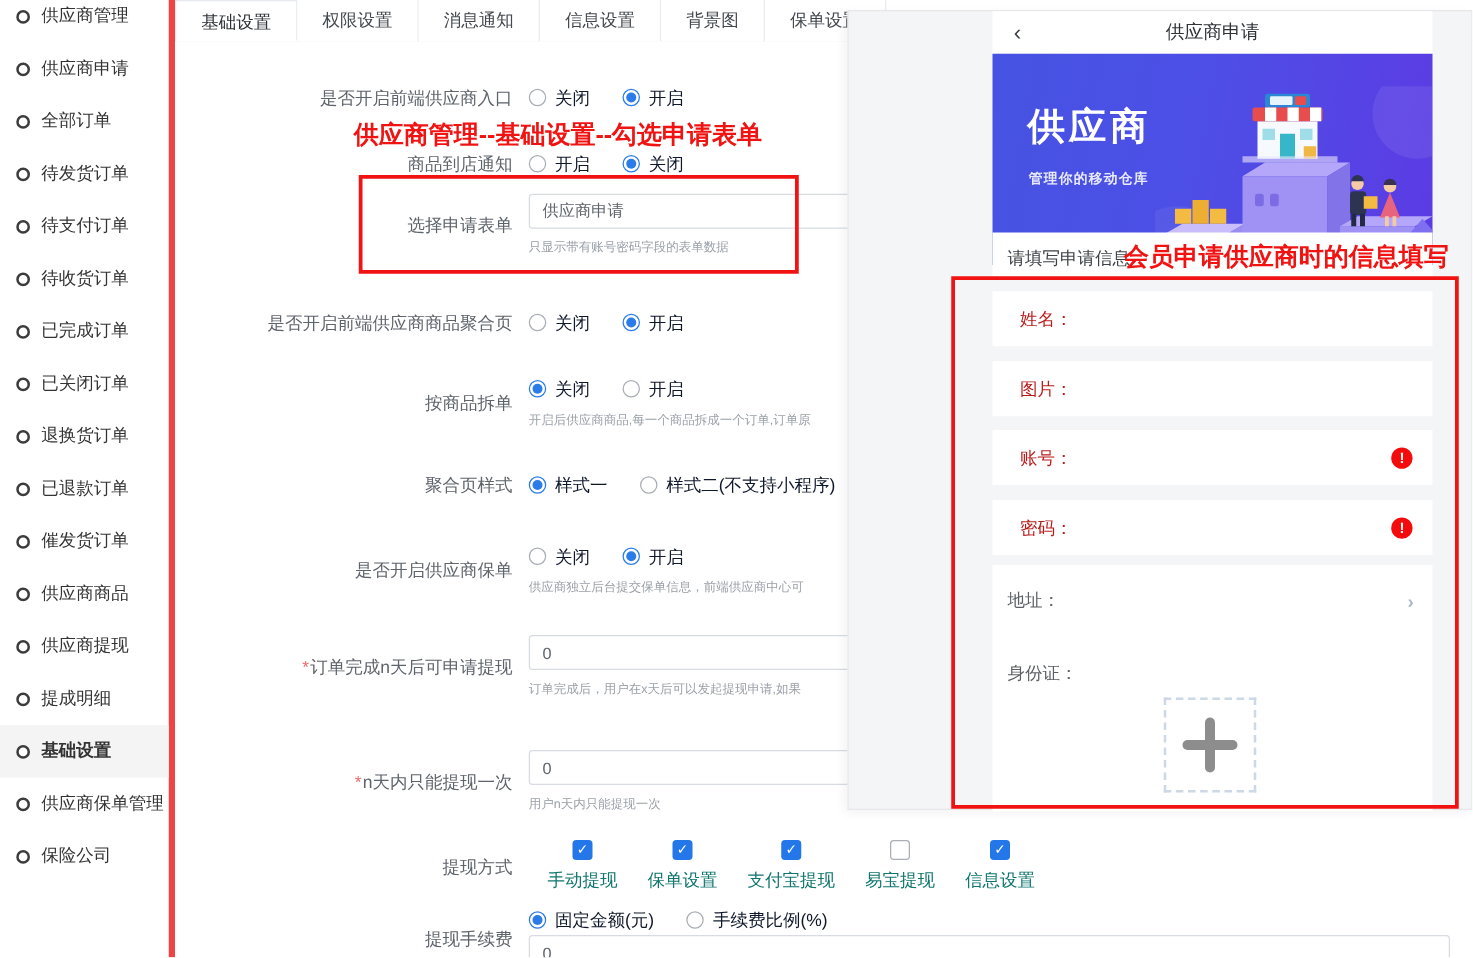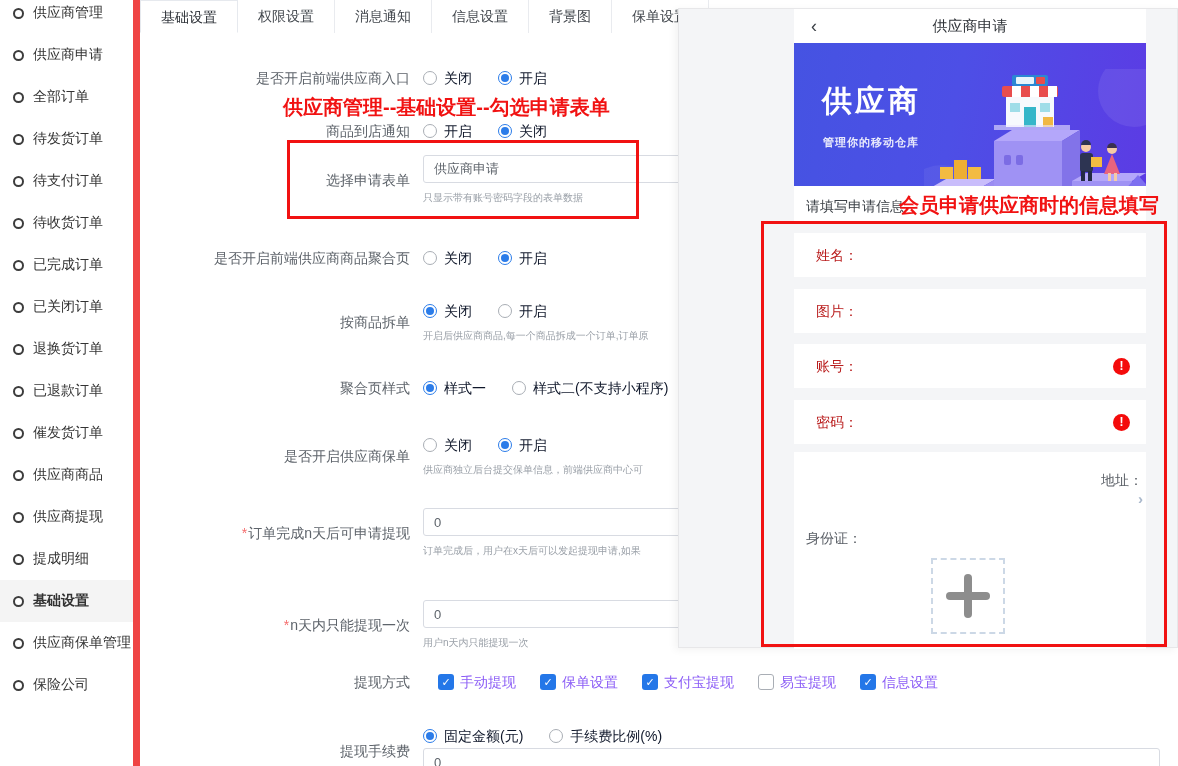--- a/index.html
+++ b/index.html
@@ -1,21 +1,21 @@
 <!DOCTYPE html>
 <html><head>
 <meta charset="utf-8">
 <style>
   * { margin:0; padding:0; box-sizing:border-box; }
   html,body { background:#fff; }
   body { font-family:"Liberation Sans","DejaVu Sans",sans-serif; }
   .page { position:relative; width:1178px; height:766px; overflow:hidden; background:#fff; }
 
   
-  .sidebar { position:absolute; left:0; top:0; width:140px; height:766px; border-right:7px solid #ef4444; background:#fff; }
+  .sidebar { position:absolute; left:0; top:0; width:140px; height:766px; border-right:5px solid #ef4444; background:#fff; }
   .side-list { margin-top:-8px; }
   .side-item { height:42px; display:flex; align-items:center; padding-left:13px; gap:9px; color:#333; font-size:14px; cursor:pointer; white-space:nowrap; }
   .side-item .circle-icon { width:11px; height:11px; border:2px solid #3c3c3c; border-radius:50%; flex:none; background:#fff; }
   .side-item.active { background:#f4f4f4; font-weight:bold; }
 
   
   .main { position:absolute; left:140px; top:0; width:1038px; height:766px; }
   .tabbar { display:flex; height:33px; border-bottom:1px solid #e6e9ee; }
   .tab { height:33px; line-height:32px; padding:0 20px; font-size:14px; color:#43484e; border-right:1px solid #e9ebef; cursor:pointer; background:#fff; }
   .tab.active { border:1px solid #e6e9ee; border-bottom:1px solid #fff; color:#2e3238; }
@@ -27,21 +27,21 @@
   .fbody { margin-left:13px; }
   .opts { display:flex; align-items:center; gap:26px; line-height:20px; height:20px; }
   .opt { display:flex; align-items:center; gap:7px; font-size:14px; color:#0f172a; cursor:pointer; white-space:nowrap; }
   .radio { width:14px; height:14px; border-radius:50%; border:1px solid #a9aeb5; background:#fff; position:relative; flex:none; }
   .radio.on { border-color:#2b7ce9; }
   .radio.on::after { content:""; position:absolute; left:2px; top:2px; width:8px; height:8px; border-radius:50%; background:#2b7ce9; }
   .helper { font-size:10px; color:#9aa0a8; margin-top:8px; white-space:nowrap; }
   .tinput { width:420px; height:28px; border:1px solid #d8dbe2; border-radius:3px; padding:0 10px; font-size:13px; color:#5e646b; background:#fff; outline:none; }
   .tinput.wide { width:737px; }
   .cb-group { display:flex; align-items:center; gap:24px; margin-left:15px; line-height:20px; }
-  .cb-item { display:flex; align-items:center; gap:6px; font-size:14px; color:#8b5cf6; cursor:pointer; white-space:nowrap; }
+  .cb-item { display:flex; align-items:center; gap:6px; font-size:14px; color:#0f766e; cursor:pointer; white-space:nowrap;flex-direction:column; }
   .cb { width:16px; height:16px; border-radius:3px; flex:none; position:relative; }
   .cb.on { background:#2477e8; }
   .cb.on::after { content:"✓"; position:absolute; left:0; top:0; width:16px; text-align:center; line-height:16px; color:#fff; font-size:11px; font-weight:bold; }
   .cb.off { background:#fff; border:1px solid #a9aeb5; }
 
   .annot-main { position:absolute; left:143px; top:94px; font-size:20px; font-weight:bold; color:#f11212; white-space:nowrap; z-index:5; }
   .redbox1 { position:absolute; left:147px; top:140px; width:352px; height:79px; border:3px solid #f11212; z-index:5; pointer-events:none; }
 
   
   .panel { position:absolute; left:678px; top:8px; width:500px; height:640px; background:#f4f5f7; border:1px solid #e7e7e9; box-shadow:-3px 2px 8px rgba(0,0,0,.05); z-index:10; }
@@ -51,21 +51,21 @@
   .phone-title { position:absolute; left:0; top:0; width:352px; text-align:center; line-height:34px; font-size:15px; color:#2f3338; font-weight:500; }
   .banner { position:absolute; left:0; top:34px; width:352px; height:169px; background:linear-gradient(100deg,#4553e2 0%,#4d4fe6 45%,#5c3be4 100%); overflow:hidden; }
   .banner svg { position:absolute; right:0; bottom:0; }
   .banner-title { position:absolute; left:28px; top:38px; font-size:30px; font-weight:bold; color:#fff; letter-spacing:3px; }
   .banner-sub { position:absolute; left:29px; top:92px; font-size:11px; color:rgba(255,255,255,.88); letter-spacing:1px;font-weight:bold; }
   .fill-row { position:absolute; left:0; top:177px; width:352px; height:36px; background:#fff; font-size:14px; color:#3d4248; line-height:40px; padding-left:12px; }
   .pcard { position:absolute; left:115px; width:352px; background:#fff; }
   .pcard .plabel { font-size:14px; color:#b91c1c; padding-left:22px; line-height:44px; }
   .badge { position:absolute; right:16px; top:14px; width:17px; height:17px; border-radius:50%; background:#f40b0b; color:#fff; font-size:12px; font-weight:bold; text-align:center; line-height:17px; }
   .bigcard { top:443px; height:197px; }
-  .addr-row { position:absolute; left:12px; top:20px; right:3px; display:flex; justify-content:space-between; align-items:flex-end;flex-direction:column; }
+  .addr-row { position:absolute; left:12px; top:20px; right:15px; display:flex; justify-content:space-between; align-items:flex-end; }
   .addr-label,.idcard-label { font-size:14px; color:#5a5f66; }
   .chevron-right { color:#a9b8cc; font-size:15px; font-weight:bold; }
   .idcard-label { position:absolute; left:12px; top:78px; }
   .upload-box { position:absolute; left:137px; top:106px; width:74px; height:76px; border:2px dashed #ccd8e6; background:#fff; cursor:pointer; }
   .plus-icon { position:absolute; left:50%; top:50%; transform:translate(-50%,-50%); width:44px; height:44px; }
   .plus-icon::before { content:""; position:absolute; left:0; top:18px; width:44px; height:8px; border-radius:4px; background:#8d8d8d; }
   .plus-icon::after { content:""; position:absolute; left:18px; top:0; width:8px; height:44px; border-radius:4px; background:#8d8d8d; }
   .annot-preview { position:absolute; left:220px; top:183px; font-size:20px; font-weight:bold; color:#f11212; white-space:nowrap; z-index:12; }
   .redbox2 { position:absolute; left:82px; top:212px; width:406px; height:426px; border:3px solid #f11212; z-index:12; pointer-events:none; }
 </style>

